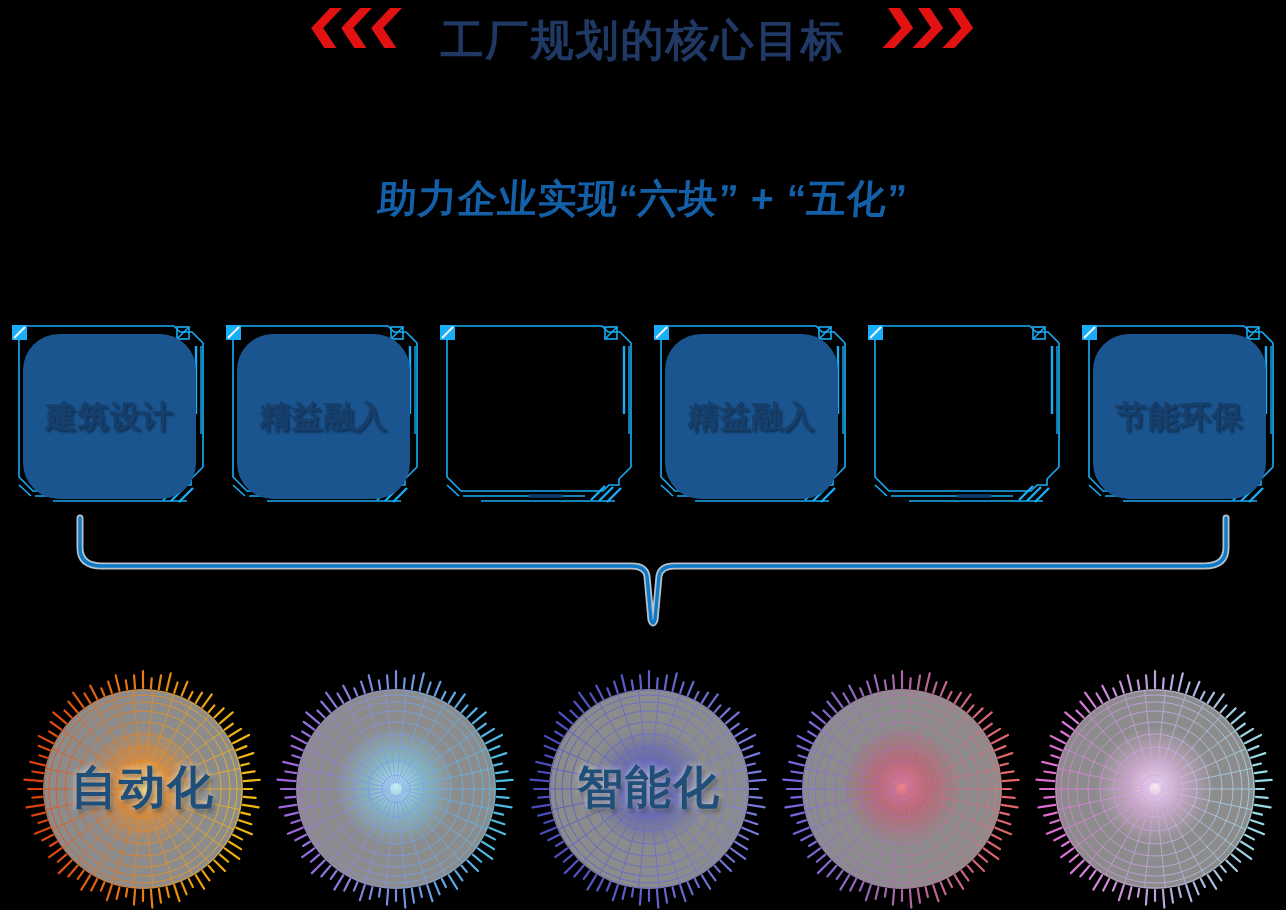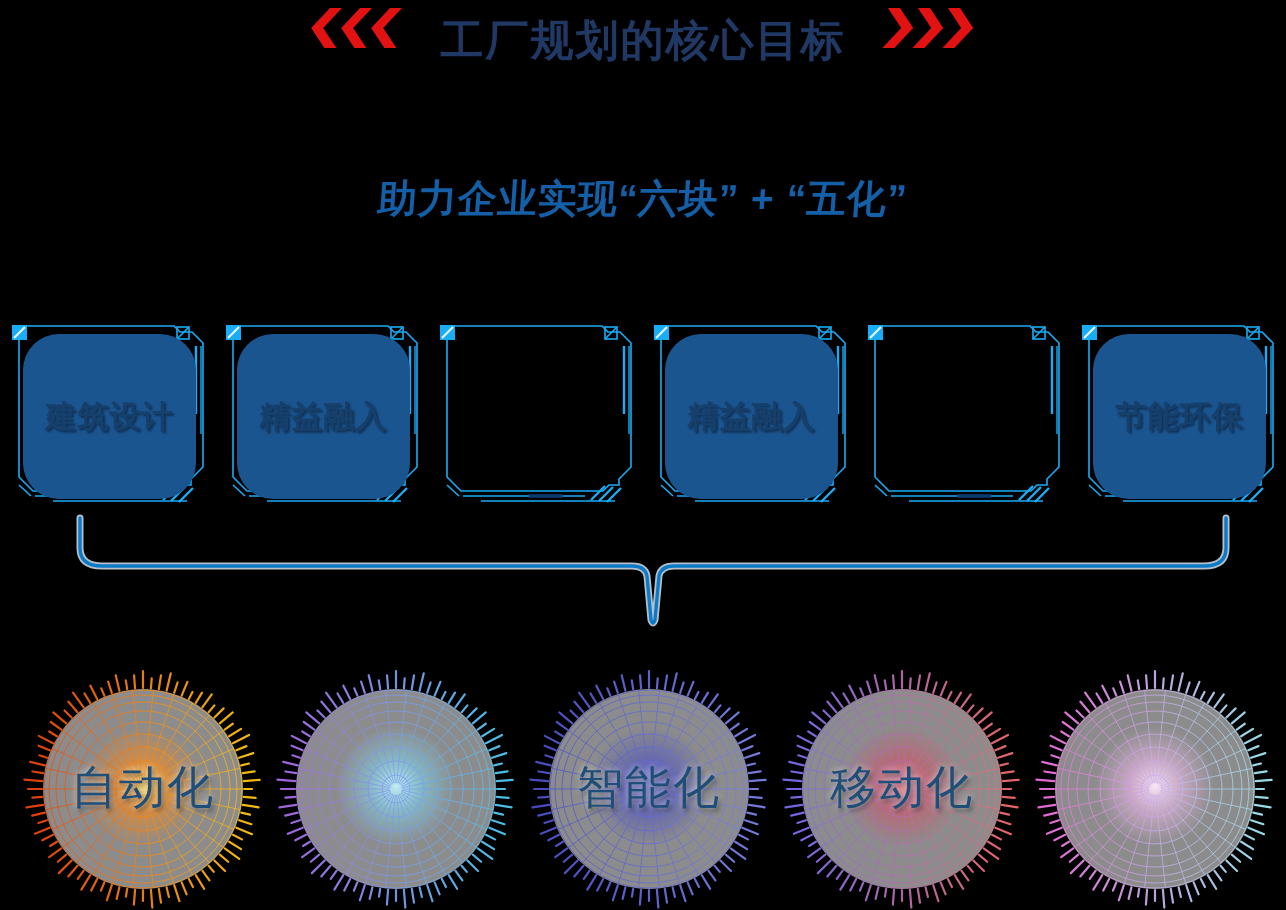--- a/index.html
+++ b/index.html
@@ -31,21 +31,21 @@
 
   
   .brace{position:absolute;left:72px;top:512px;width:1162px;height:122px;}
   .brace-w{fill:none;stroke:#EAF5FF;stroke-width:7;stroke-linecap:round;opacity:.78;}
   .brace-b{fill:none;stroke:#0B7AC8;stroke-width:3.4;stroke-linecap:round;}
 
   
   .sphere{position:absolute;top:664px;width:250px;height:250px;}
   .sphere svg{position:absolute;left:0;top:0;width:250px;height:250px;}
   .sphere-label{position:absolute;left:0;right:0;top:50%;transform:translateY(-52%);
-      text-align:center;font-size:46px;font-weight:normal;color:#1F4E79;letter-spacing:2px;
+      text-align:center;font-size:46px;font-weight:bold;color:#1F4E79;letter-spacing:2px;
       text-shadow:0 0 7px rgba(255,255,255,.7),2px 3px 4px rgba(0,0,0,.55);white-space:nowrap;}
   .sp0{left:18px;}  .sp1{left:271px;} .sp2{left:524px;} .sp3{left:777px;} .sp4{left:1030px;}
 </style>
 </head>
 <body>
 
 <svg width="0" height="0" style="position:absolute">
   <defs>
     <g id="frameSym">
       <g fill="none" stroke="#18ADF6" stroke-width="1.6">
@@ -692,21 +692,20 @@
           <line x1="206.71071643186968" y1="65.63368951846019" x2="214.80088637561914" y2="59.75583699553546"></line>
           <line x1="211.1166565997633" y1="72.22764496368919" x2="223.0536189007206" y2="64.91266505766589"></line>
           <line x1="214.99165894302513" y1="79.14695952630575" x2="231.02977637841576" y2="70.97513053099391"></line>
           <line x1="218.31183278363997" y1="86.34897333112596" x2="228.47450764126413" y2="82.13945557510996"></line>
           <line x1="221.0567081458105" y1="93.78928356813029" x2="235.32255589023782" y2="89.15402865250607"></line>
           <line x1="223.20936196016532" y1="101.42201825055349" x2="230.98832132334672" y2="99.55445533970624"></line>
           <line x1="224.7565224001089" y1="109.20011903093666" x2="236.60878248725055" y2="107.32290545045389"></line>
           <line x1="225.68865070704592" y1="117.07563133148759" x2="241.63932804677597" y2="115.82028579984205"></line>
         </g>
       </svg>
-    <div class="sphere-label">移动化</div>
   </div>
   <div class="sphere sp4">
       <svg viewBox="0 0 250 250">
         <defs>
           <linearGradient id="sg4" gradientUnits="userSpaceOnUse" x1="15" y1="125" x2="235" y2="125">
             <stop offset="0" stop-color="#EF6FDF"></stop>
             <stop offset="1" stop-color="#9FE9F2"></stop>
           </linearGradient>
           <radialGradient id="rg4">
             <stop offset="0" stop-color="#FDEBFA" stop-opacity="0.95"></stop>

